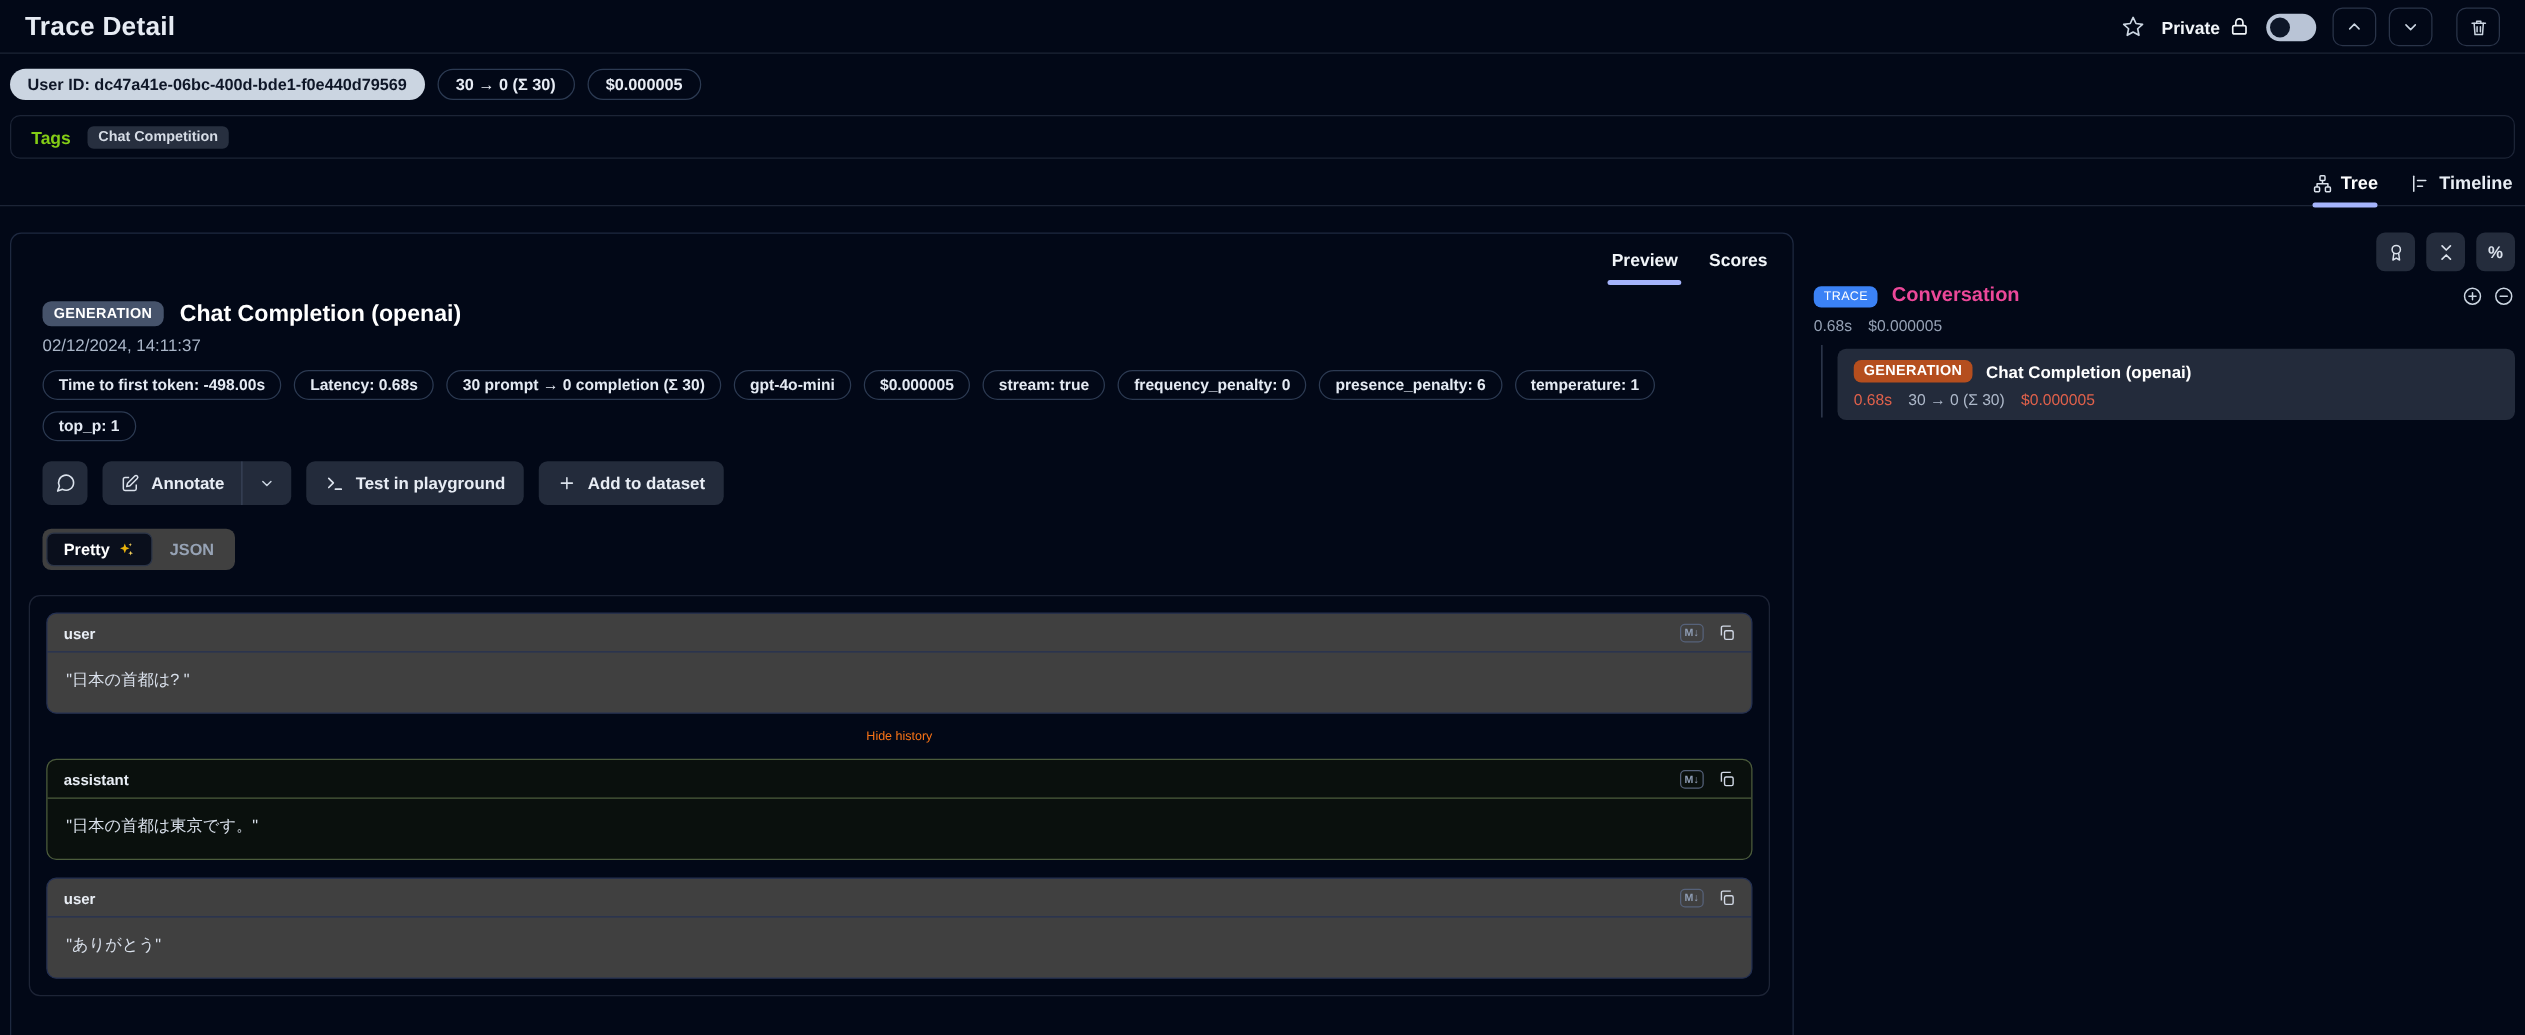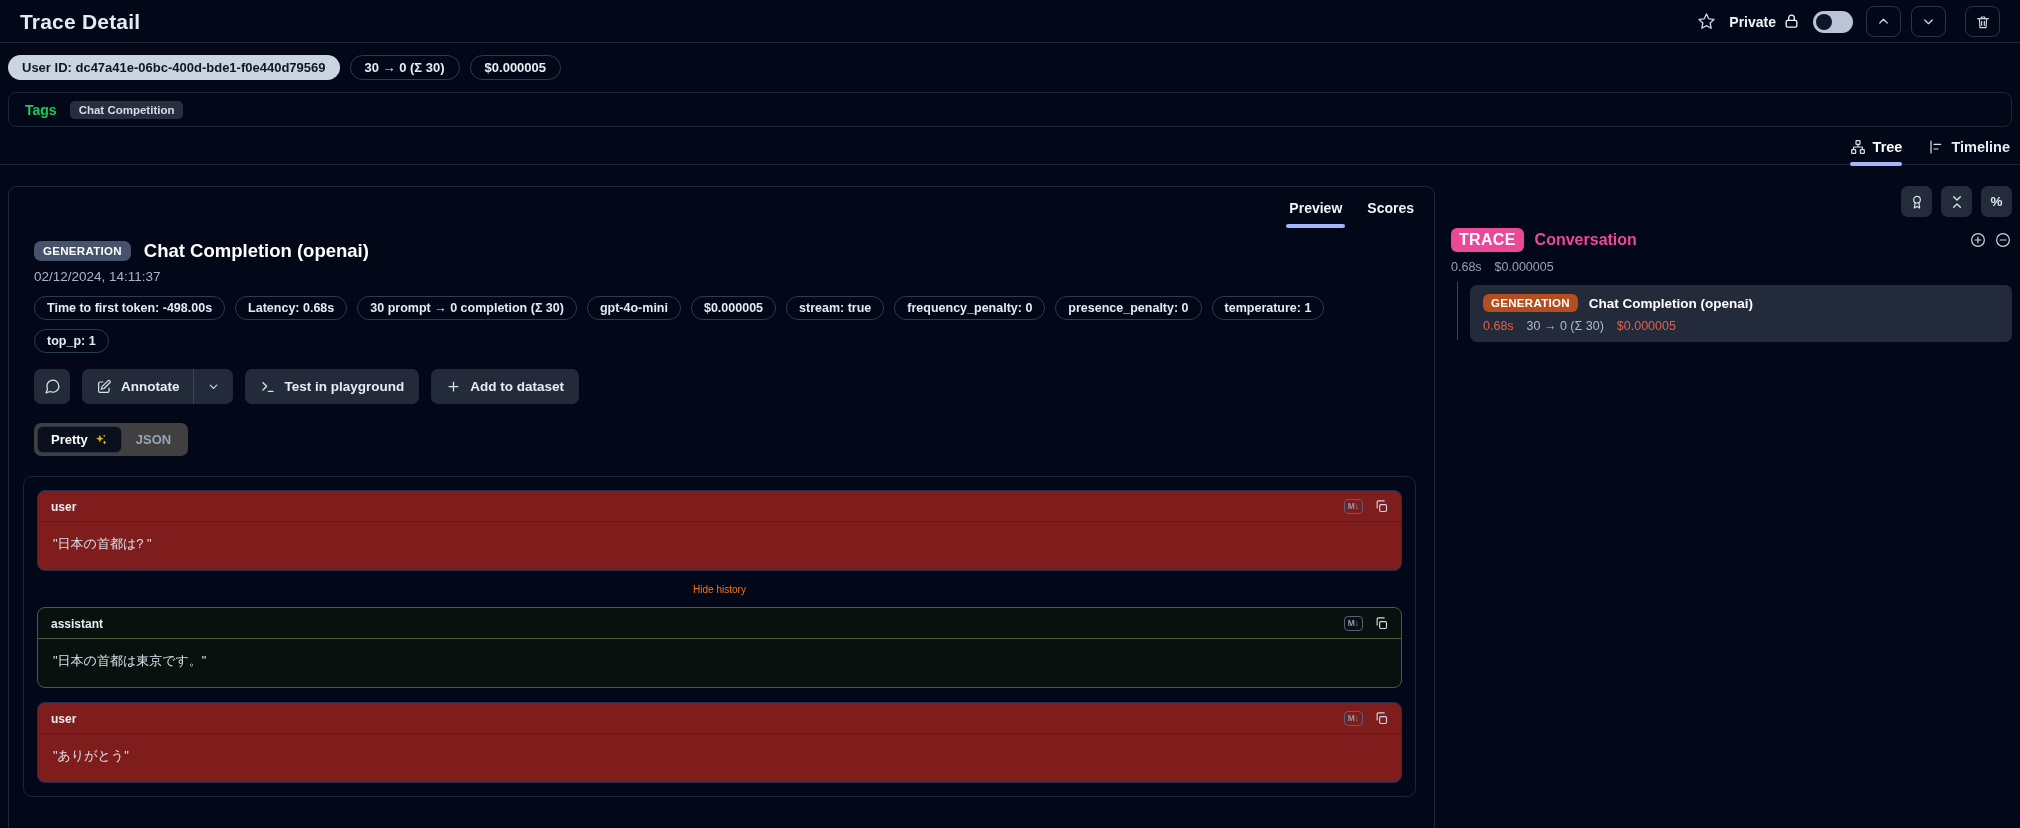--- a/index.html
+++ b/index.html
@@ -21,21 +21,21 @@
   .iconbtn-outline { width:35px; height:31px; border:1px solid #2a3449; border-radius:8px; display:flex; align-items:center; justify-content:center; color:#cbd5e1; background:transparent; }
   .hdiv { border-top:1px solid #1c2436; }
 
   
   .badge-row { display:flex; gap:10px; padding:12px 8px 12px 8px; align-items:center; }
   .badge-light { background:#cbd5e1; color:#0e1627; font-weight:600; font-size:13px; padding:5px 14px; border-radius:999px; white-space:nowrap; }
   .badge-outline { border:1px solid #2c3a52; color:#e8edf5; font-weight:600; font-size:13px; padding:4px 14px; border-radius:999px; white-space:nowrap; }
 
   
   .tags-box { margin:0 8px; border:1px solid #1c2436; border-radius:8px; padding:7px 16px; display:flex; align-items:center; gap:13px; height:35px; }
-  .tags-label { font-weight:bold; font-size:14px; color:#22c55e; }
+  .tags-label { font-weight:bold; font-size:14px; color:#84cc16; }
   .tag-chip { background:#272f3f; color:#d6dce6; font-size:11.5px; font-weight:bold; padding:3px 9px; border-radius:5px; }
 
   
   .viewtabs { display:flex; justify-content:flex-end; gap:26px; padding:12px 10px 0 0; border-bottom:1px solid #1c2436;align-items:center; }
   .viewtab { display:flex; gap:7px; align-items:center; font-size:14.5px; font-weight:600; color:#e8edf4; padding-bottom:9px; position:relative; cursor:pointer; }
   .viewtab.active { color:#ffffff; }
   .viewtab.active::after { content:""; position:absolute; left:0; right:0; bottom:-2px; height:4px; background:#a5b4fc; border-radius:2px; }
 
   
   .content { display:flex; margin-top:21px; align-items:flex-start; }
@@ -63,37 +63,37 @@
   .split .vsep { width:1px; background:#3a445a; }
   .split .right { padding:0 13px; display:flex; align-items:center; color:#cbd5e1; cursor:pointer; }
 
   
   .fmt-toggle { margin-top:19px; display:inline-flex; background:#404040; border-radius:7px; padding:3px; align-items:center; }
   .fmt-seg { font-size:13px; font-weight:600; color:#97a3b5; padding:5px 13px; display:flex; gap:6px; align-items:center; border:1px solid transparent; border-radius:6px; cursor:pointer; }
   .fmt-seg.active { background:#0a0f1c; border-color:#2b3447; color:#fff; }
 
   
   .msgs-wrap { margin:20px 18px 0 14px; border:1px solid #1d2436; border-radius:9px; padding:13px; }
-  .msg-panel { border:1px solid #243052; border-radius:8px; background:#7f1d1d; }
+  .msg-panel { border:1px solid #243052; border-radius:8px; background:#404040; }
   .msg-panel + .msg-panel { margin-top:14px; }
   .msg-panel.assistant { border-color:#4c5c3c; background:#0a100d; }
   .msg-head { display:flex; align-items:center; padding:8px 12px 7px 13px; border-bottom:1px solid #243052; }
   .msg-panel.assistant .msg-head { border-bottom-color:#4c5c3c; }
   .msg-role { font-size:12px; font-weight:bold; color:#e8edf4; flex:1; }
   .msg-icons { display:flex; gap:11px; align-items:center; }
   .md-icon { border:1px solid #56627a; color:#8e9cb3; border-radius:4px; font-size:8.5px; font-weight:bold; padding:2px 3px; line-height:1; }
   .msg-body { padding:13px 15px 17px 15px; font-size:13px; color:#d9e0eb; }
   .hide-history { text-align:center; font-size:10px; font-weight:normal; color:#f97316; padding:13px 0 12px 0; cursor:pointer; }
 
   
   .sidebar { flex:1; padding:0 8px 0 16px; }
   .side-icons { display:flex; justify-content:flex-end; gap:9px; }
   .side-iconbtn { width:31px; height:31px; background:#242c3c; border-radius:7px; display:flex; align-items:center; justify-content:center; color:#dbe2ec; font-weight:bold; font-size:13.5px; cursor:pointer; }
   .trace-row { display:flex; align-items:center; gap:11px; margin-top:11px; }
-  .trace-badge { background:#ec4899; color:#fff; font-size:16px; font-weight:bold; padding:3px 8px; border-radius:6px; letter-spacing:.3px; }
+  .trace-badge { background:#3b82f6; color:#fff; font-size:10px; font-weight:normal; padding:3px 8px; border-radius:6px; letter-spacing:.3px; }
   .trace-title { font-size:16px; font-weight:600; color:#ec4899; flex:1; }
   .trace-actions { display:flex; gap:7px; color:#cbd5e1; }
   .trace-metrics { color:#95a1b4; font-size:12.5px; margin-top:8px; display:flex; gap:13px; }
   .gen-wrap { position:relative; margin-top:11px; padding-left:19px; }
   .gen-line { position:absolute; left:6px; top:-3px; bottom:2px; width:1px; background:#38435a; }
   .gen-card { background:#232b3b; border-radius:7px; padding:9px 12px 9px 13px; cursor:pointer; }
   .gen-head { display:flex; gap:11px; align-items:center; }
   .gen-badge { background:#b54e1e; color:#fff; font-size:11.5px; font-weight:bold; padding:3px 8px; border-radius:6px; letter-spacing:.3px; }
   .gen-title { font-size:13.5px; font-weight:600; color:#fff; }
   .gen-metrics { margin-top:7px; display:flex; gap:13px; font-size:12.5px; }
@@ -204,21 +204,21 @@
       <div class="obs-time">02/12/2024, 14:11:37</div>
 
       <div class="meta-row">
         <span class="meta-badge">Time to first token: -498.00s</span>
         <span class="meta-badge">Latency: 0.68s</span>
         <span class="meta-badge">30 prompt → 0 completion (Σ 30)</span>
         <span class="meta-badge">gpt-4o-mini</span>
         <span class="meta-badge">$0.000005</span>
         <span class="meta-badge">stream: true</span>
         <span class="meta-badge">frequency_penalty: 0</span>
-        <span class="meta-badge">presence_penalty: 0</span>
+        <span class="meta-badge">presence_penalty: 6</span>
         <span class="meta-badge">temperature: 1</span>
       </div>
       <div class="meta-row second">
         <span class="meta-badge">top_p: 1</span>
       </div>
 
       <div class="actions">
         <button class="btn icon-only">
           <span style="color:#dbe2ec;">
               <svg width="17" height="17" viewBox="0 0 24 24" fill="none" stroke="currentColor" stroke-width="1.8" stroke-linejoin="round">

